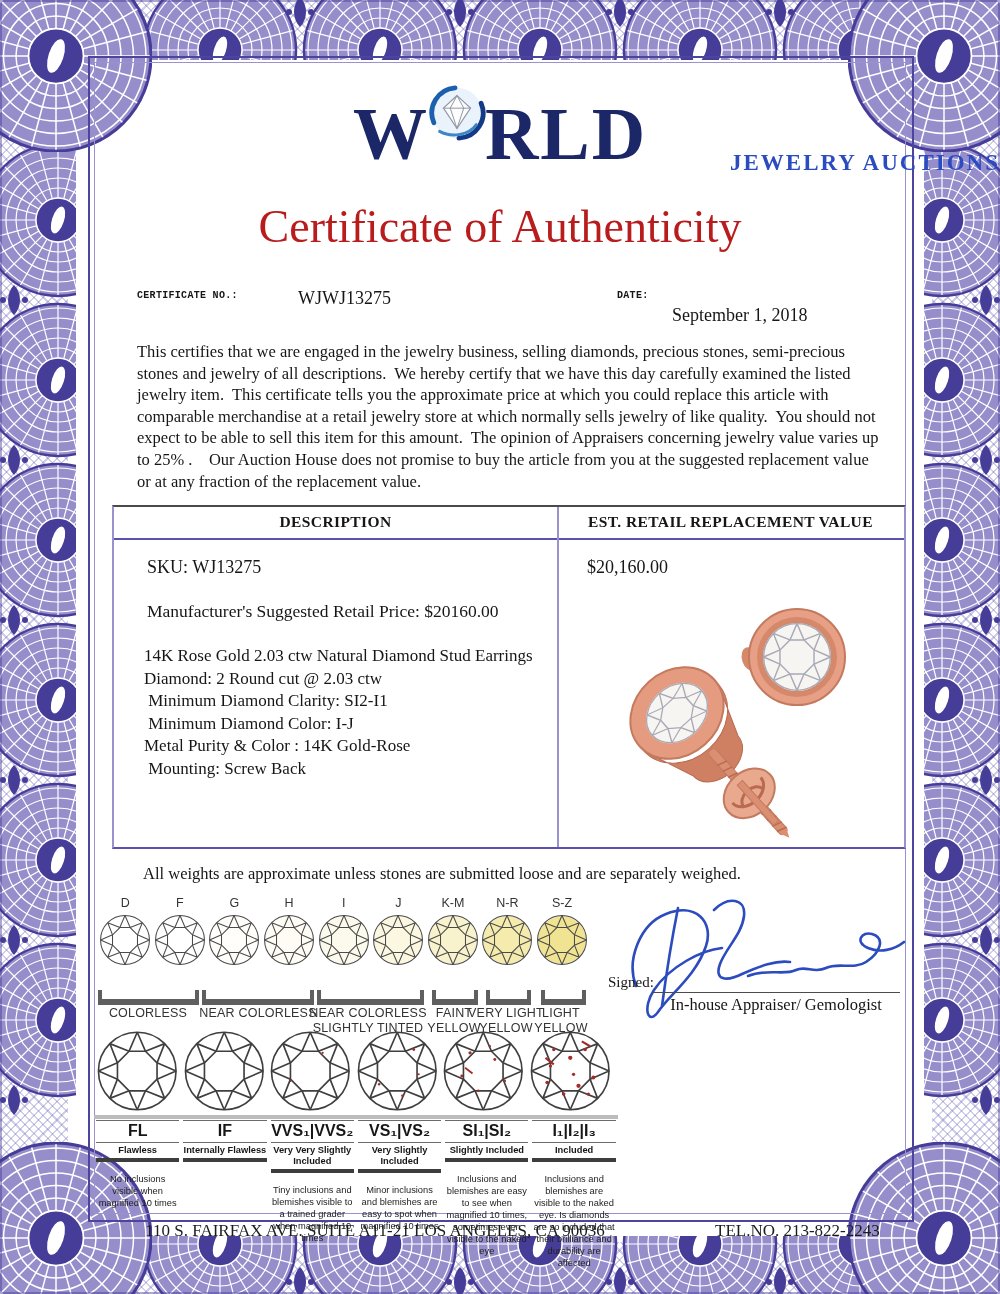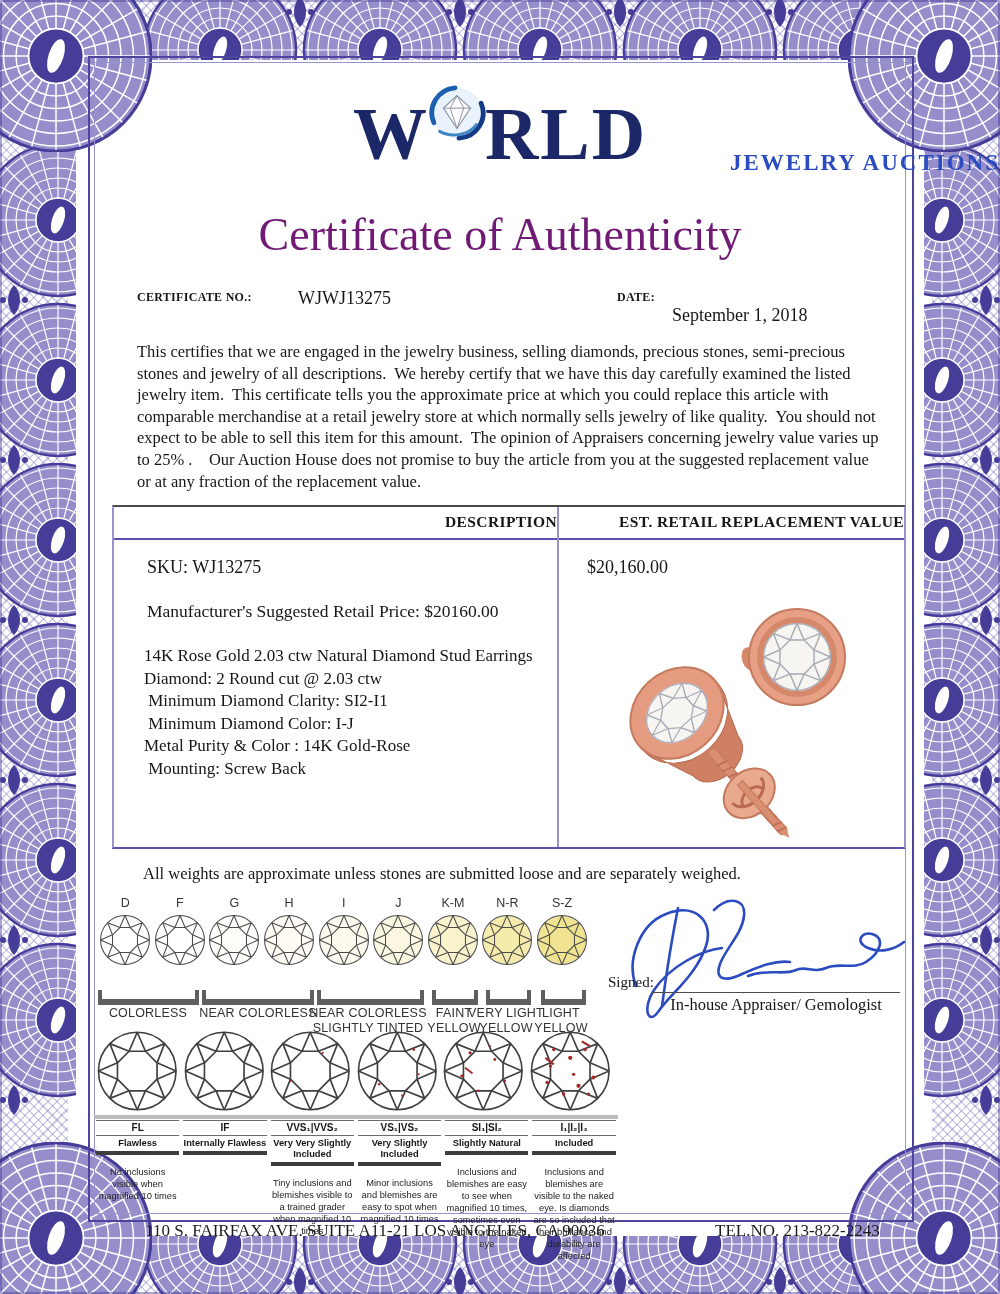--- a/index.html
+++ b/index.html
@@ -24,38 +24,38 @@
 
   .content{position:absolute;left:0;top:0;width:1000px;height:1294px;z-index:3;border-radius:14px;}
 
   
   .logo-row{position:absolute;top:84px;left:0;width:1000px;text-align:center;}
   .logo-word{font-family:"Liberation Serif",serif;font-weight:700;font-size:74px;
     color:#1b2767;letter-spacing:2px;line-height:70px;vertical-align:middle;}
   .globe{display:inline-block;width:58px;height:58px;vertical-align:-4px;margin:0 -1px;}
   .logo-sub{position:absolute;top:150px;left:0;width:1000px;text-align:right;
     font-weight:700;font-size:23px;letter-spacing:2px;color:#2b4cc0;}
-  .title{position:absolute;top:208px;left:0;width:1000px;text-align:center;
-    font-size:46px;color:#701a75;}
-
-  
-  .meta-label{position:absolute;font-weight:700;font-size:12px;letter-spacing:.3px;}
+  .title{position:absolute;top:200px;left:0;width:1000px;text-align:center;
+    font-size:46px;color:#b91c1c;}
+
+  
+  .meta-label{position:absolute;font-weight:700;font-size:10px;letter-spacing:.3px;font-family:Liberation Mono, monospace;}
   .meta-value{position:absolute;font-size:18px;}
 
   
   .intro{position:absolute;left:137px;top:341px;width:742px;
     font-size:16.5px;line-height:21.6px;white-space:pre-wrap;}
 
   
   .jtable{position:absolute;left:112px;top:505px;width:790px;height:340px;
     border-top:2px solid #4a4a4a;border-bottom:2px solid #5a51ad;
     border-left:2px solid #9a91cf;border-right:2px solid #9a91cf;}
   .jtable .divider{position:absolute;left:443px;top:0;bottom:0;width:0;border-left:2px solid #9a91cf;}
   .jtable .hrow{position:absolute;left:0;top:0;right:0;height:31px;border-bottom:2px solid #5a51ad;}
-  .jtable .hcell{position:absolute;top:6px;font-weight:700;font-size:15.5px;letter-spacing:.4px;text-align:right;}
+  .jtable .hcell{position:absolute;top:6px;font-weight:700;font-size:15.5px;letter-spacing:.4px;text-align:center;}
   .hcell.c1{left:0;width:443px;}
   .hcell.c2{left:443px;right:0;}
   .cell-text{position:absolute;font-size:17.5px;}
   .details{position:absolute;left:30px;top:138px;font-size:17px;line-height:22.5px;white-space:pre-wrap;}
   .earr{position:absolute;left:470px;top:78px;width:312px;height:258px;}
 
   
   .weights{position:absolute;left:143px;top:864px;font-size:16.5px;}
 
   
@@ -75,21 +75,21 @@
   .sig-role{position:absolute;left:652px;top:995px;width:248px;text-align:center;font-size:16.5px;}
   .sig-svg{position:absolute;left:618px;top:890px;width:300px;height:135px;}
 
   
   .clscale{position:absolute;left:94px;top:1028px;width:524px;font-family:"Liberation Sans",sans-serif;}
   .clrow{display:flex;}
   .cldia{width:82.5px;height:86px;color:#3f3f3f;margin:0 2px;}
   .clbar{height:4px;background:#bcbcbc;margin:1px 0 0 0;}
   .clcols{display:flex;margin-top:1px;}
   .clcol{width:83.3px;margin:0 2px;text-align:center;}
-  .cl-code{font-weight:700;font-size:10px;border-top:1.5px solid #6b6b6b;
+  .cl-code{font-weight:700;font-size:16px;border-top:1.5px solid #6b6b6b;
     border-bottom:1.5px solid #6b6b6b;padding:1px 0 2px 0;}
   .cl-name{font-weight:700;font-size:9.3px;line-height:11px;padding:2px 0;border-bottom:4px solid #3d3d3d;}
   .cl-desc{font-size:9.3px;line-height:12px;padding-top:11px;color:#222;}
 
   
   .footer-address{position:absolute;left:110px;top:1221px;width:530px;text-align:center;font-size:17px;color:#1c1c1c;}
   .footer-tel{position:absolute;left:715px;top:1221px;font-size:17px;color:#1c1c1c;}
 </style>
 </head>
 <body>
@@ -483,21 +483,21 @@
         <div class="cl-name">Very Very Slightly Included</div>
         <div class="cl-desc">Tiny inclusions and blemishes visible to a trained grader when magnified 10 times</div>
       </div>
       <div class="clcol">
         <div class="cl-code">VS₁|VS₂</div>
         <div class="cl-name">Very Slightly Included</div>
         <div class="cl-desc">Minor inclusions and blemishes are easy to spot when magnified 10 times</div>
       </div>
       <div class="clcol">
         <div class="cl-code">SI₁|SI₂</div>
-        <div class="cl-name">Slightly Natural</div>
+        <div class="cl-name">Slightly Included</div>
         <div class="cl-desc">Inclusions and blemishes are easy to see when magnified 10 times, sometimes even visible to the naked eye</div>
       </div>
       <div class="clcol">
         <div class="cl-code">I₁|I₂|I₃</div>
         <div class="cl-name">Included</div>
         <div class="cl-desc">Inclusions and blemishes are visible to the naked eye. Is diamonds are so included that their brilliance and durability are affected</div>
       </div>
     </div>
   </div>
 

